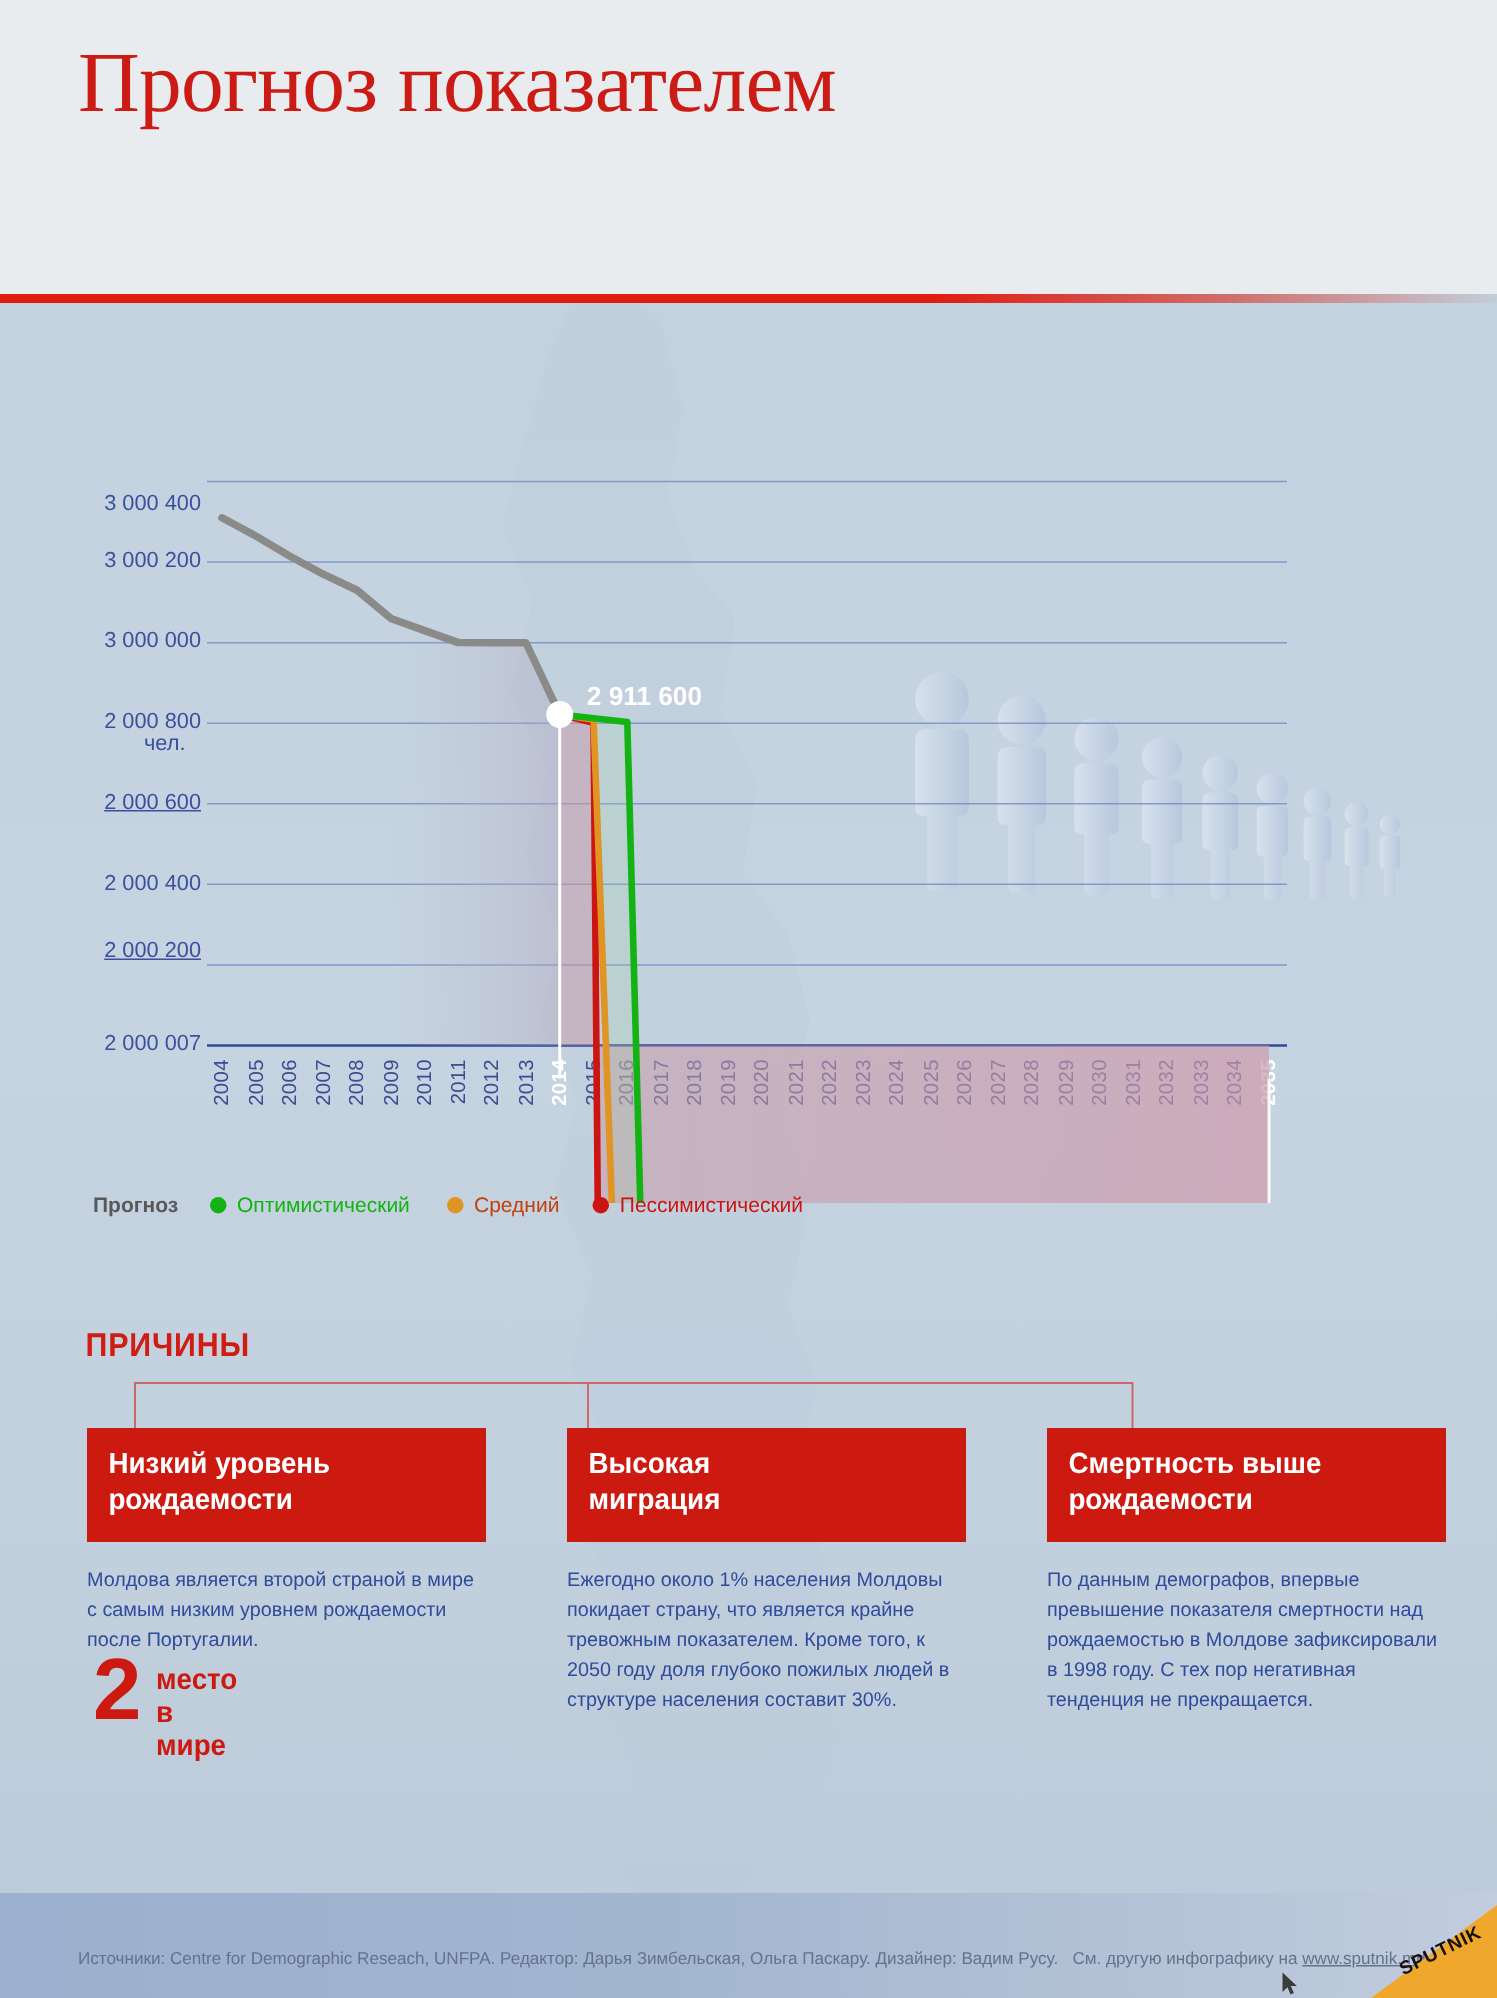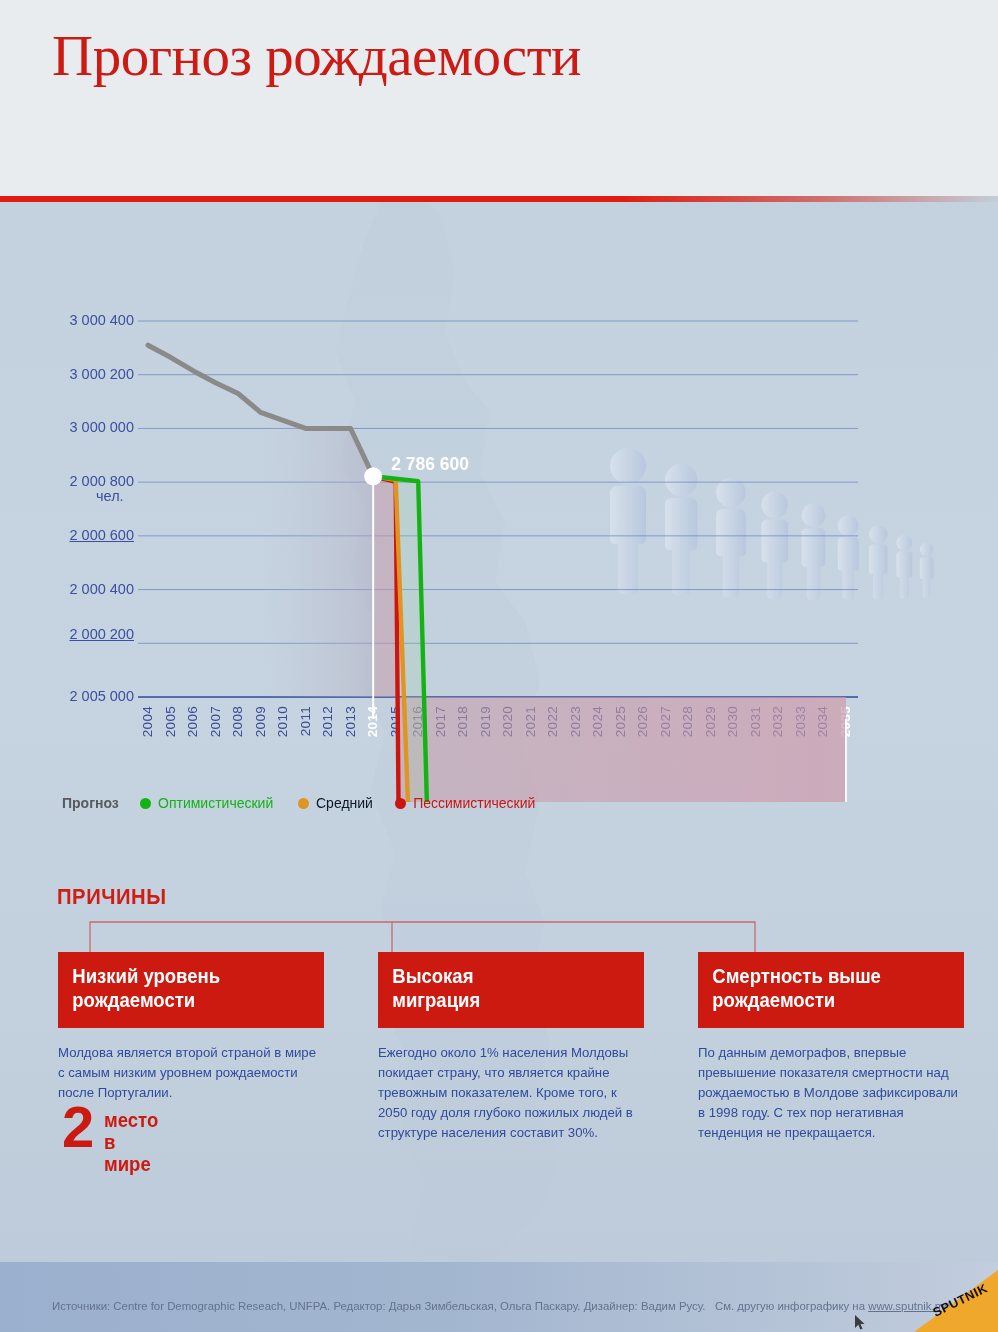--- a/index.html
+++ b/index.html
@@ -111,21 +111,21 @@
   #cursor{position:absolute;left:854px;top:1314px;}
   #sputnik{
     position:absolute;right:0;bottom:0;width:98px;height:62px;overflow:hidden;
   }
 </style>
 </head>
 <body>
 
 <div id="header">
   <div id="title">
-    <div>Прогноз рождаемости</div>
+    <div>Прогноз показателем</div>
   </div>
 </div>
 <div id="redrule"></div>
 
 <div id="bodybg">
 
   <svg id="mapshape" viewBox="0 0 420 1150" preserveAspectRatio="none">
     <path d="M150,0 L200,30 L215,90 L205,150 L225,200 L250,230 L240,290 L265,340 L255,400
              L285,440 L300,500 L280,560 L300,620 L285,690 L305,740 L290,800 L310,860
              L295,920 L320,975 L300,1030 L250,1080 L200,1100 L170,1060 L185,1000
@@ -179,28 +179,28 @@
         <path d="M10,48 q0,-8 8,-8 h20 q8,0 8,8 v44 q0,6 -6,6 h-2 v44 q0,6 -6,6 h-8 q-6,0 -6,-6 v-44 h-2 q-6,0 -6,-6 Z"></path>
       </g>
     </g>
   </svg>
 </div>
 
 <div id="chart">
   <div id="yunit">чел.</div>
 
   <div id="ylabels">
-      <div class="ylab ytick" style="top: 110px; left: 22px; width: 112px;">3 000 400</div>
+      <div class="ylab ytick" style="top: 126px; left: 22px; width: 112px;">3 000 400</div>
       <div class="ylab ytick" style="top: 163.714px; left: 22px; width: 112px;">3 000 200</div>
       <div class="ylab ytick" style="top: 217.429px; left: 22px; width: 112px;">3 000 000</div>
       <div class="ylab ytick" style="top: 271.143px; left: 22px; width: 112px;">2 000 800</div>
       <div class="ylab ytick" style="top: 324.857px; left: 22px; width: 112px; text-decoration: underline;">2 000 600</div>
       <div class="ylab ytick" style="top: 378.571px; left: 22px; width: 112px;">2 000 400</div>
       <div class="ylab ytick" style="top: 424px; left: 22px; width: 112px; text-decoration: underline;">2 000 200</div>
-      <div class="ylab ytick" style="top: 486px; left: 22px; width: 112px;">2 005 000</div>
+      <div class="ylab ytick" style="top: 486px; left: 22px; width: 112px;">2 000 007</div>
     </div>
 
   <div id="xlabels">
       <div class="xlab" style="left: 140px; top: 504px;">2004</div>
       <div class="xlab" style="left: 162.516px; top: 504px;">2005</div>
       <div class="xlab" style="left: 185.032px; top: 504px;">2006</div>
       <div class="xlab" style="left: 207.548px; top: 504px;">2007</div>
       <div class="xlab" style="left: 230.065px; top: 504px;">2008</div>
       <div class="xlab" style="left: 252.581px; top: 504px;">2009</div>
       <div class="xlab" style="left: 275.097px; top: 504px;">2010</div>
@@ -271,28 +271,28 @@
       </g>
     <g id="markers">
         <circle cx="373.1612903225806" cy="274.29493087557603" r="9" fill="#ffffff"></circle>
         <circle cx="846" cy="89687.57142857143" r="8" fill="#13b313"></circle>
         <circle cx="846" cy="146678.42857142858" r="8" fill="#e09423"></circle>
         <circle cx="846" cy="219165.85714285716" r="8" fill="#cc1410"></circle>
       </g>
   </svg>
 
   <div id="annots">
-      <div class="ptlabel" style="color: rgb(255, 255, 255); left: 391.161px; top: 252.295px;">2 786 600</div>
+      <div class="ptlabel" style="color: rgb(255, 255, 255); left: 391.161px; top: 252.295px;">2 911 600</div>
     </div>
 </div>
 
 <div id="legend">
   <span class="lgtitle">Прогноз</span>
 <span class="lgitem" style="left: 78px; color: rgb(19, 179, 19);"><span class="lgdot" style="background: rgb(19, 179, 19);"></span><span>Оптимистический</span></span>
-    <span class="lgitem" style="left: 236px; color: #0f172a;"><span class="lgdot" style="background: rgb(224, 148, 35);"></span><span>Средний</span></span>
+    <span class="lgitem" style="left: 236px; color: #c2410c;"><span class="lgdot" style="background: rgb(224, 148, 35);"></span><span>Средний</span></span>
     <span class="lgitem" style="left: 333.2px; color: rgb(204, 20, 16);"><span class="lgdot" style="background: rgb(204, 20, 16);"></span><span>Пессимистический</span></span>
   </div>
 
 <div id="causes-title">ПРИЧИНЫ</div>
 
 <svg id="bracket" style="position:absolute;left:0;top:905px;width:998px;height:70px;">
   <path d="M90,50 L90,17 L755,17 L755,50" fill="none" stroke="#c96a6a" stroke-width="1.3"></path>
   <path d="M392,17 L392,50" fill="none" stroke="#c96a6a" stroke-width="1.3"></path>
 </svg>
 

